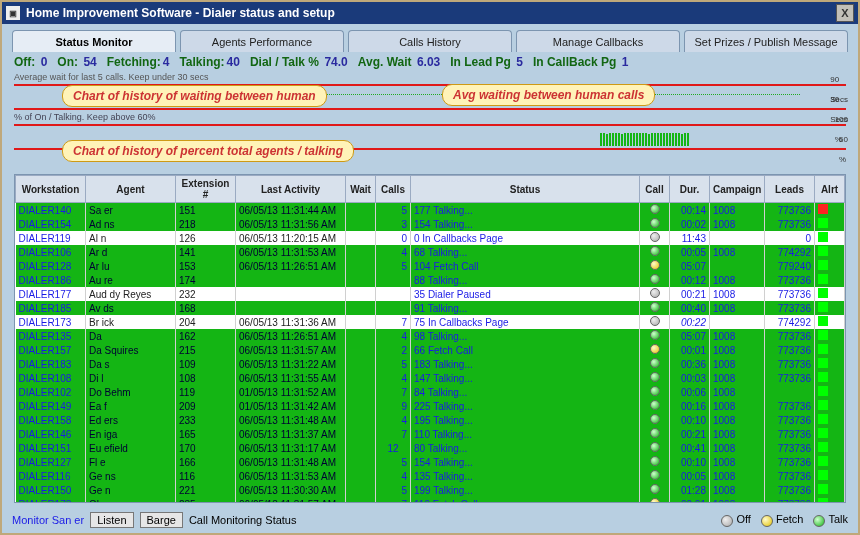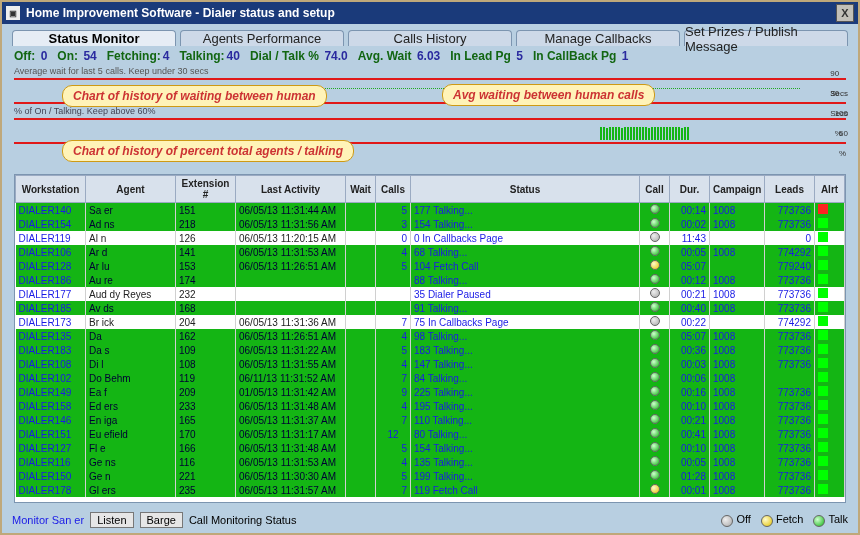--- a/index.html
+++ b/index.html
@@ -2,21 +2,21 @@
 <html><head>
 <meta charset="utf-8">
 <style>
   * { box-sizing: border-box; margin: 0; padding: 0; }
   body { font-family: Tahoma, Verdana, sans-serif; font-size: 11px; background: #fff; }
   .frame { width: 860px; height: 535px; border: 2px solid #bfa87a; background: #b8cfe1; position: relative; overflow: hidden; }
   .titlebar { height: 22px; background: linear-gradient(to bottom, #1a3a7a, #1a3a7a); display: flex; align-items: center; color: #fff; padding: 0 4px; font-size: 12px; font-weight: bold; }
   .titlebar .tb-icon { width: 14px; height: 14px; background: #eee; margin-right: 6px; display: inline-flex; align-items: center; justify-content: center; font-size: 8px; color: #333; }
   .titlebar .tb-close { margin-left: auto; width: 18px; height: 18px; background: #c2bfb8; border: 1px solid #555; color: #333; display: flex; align-items: center; justify-content: center; font-size: 11px; font-weight: bold; cursor: default; }
   .tabs-row { display: flex; padding: 6px 10px 0 10px; gap: 4px; }
-  .tab { flex: 1; height: 16px; background: #cdd9e8; border: 1px solid #7c95b0; border-bottom: none; border-radius: 4px 4px 0 0; display: flex; align-items: center; justify-content: center; font-size: 13px; color: #222; }
+  .tab { flex: 1; height: 22px; background: #cdd9e8; border: 1px solid #7c95b0; border-bottom: none; border-radius: 4px 4px 0 0; display: flex; align-items: center; justify-content: center; font-size: 11px; color: #222; }
   .tab.active { background: #e6edf5; color: #000; font-weight: bold; }
   .stats-row { display: flex; padding: 3px 12px 3px 12px; gap: 10px; font-weight: bold; font-size: 12px; }
   .stats-row .lbl { color: #344; }
   .stats-row .val { color: #2a2a9f; margin-left: 2px; }
   .stats-row .green { color: #126612; }
   .stats-row .item { white-space: nowrap; }
   .avgwait { padding: 0 12px; font-size: 9px; color: #555; position: relative; }
   .chart-area { margin: 2px 12px; height: 26px; position: relative; border-top: 2px solid #e01919; border-bottom: 2px solid #e01919; }
   .chart-area .rightlabels { position: absolute; right: -4px; top: -10px; font-size: 8px; color: #333; text-align: left; line-height: 20px; }
   .chart-area .rightlabels .b { position:absolute; right:2px; }
@@ -314,40 +314,54 @@
             </tr>
             <tr class="white">
               <td class="blue">DIALER173</td>
               <td>Br        ick</td>
               <td>204</td>
               <td>06/05/13 11:31:36 AM</td>
               <td></td>
               <td class="blue" style="text-align: right;">7</td>
               <td class="blue statuscell">75 In Callbacks Page</td>
               <td class="callicon"><span class="dot dot-grey"></span></td>
-              <td class="blue" style="text-align: right;">00:22</td>
+              <td class="blue" style="text-align: right; font-style: italic;">00:22</td>
               <td class="blue"></td>
               <td class="blue" style="text-align: right;">774292</td>
               <td class="alrt"><span class="sq sq-green"></span></td>
             </tr>
             <tr class="green">
               <td class="blue">DIALER135</td>
               <td>Da</td>
               <td>162</td>
               <td>06/05/13 11:26:51 AM</td>
               <td></td>
               <td class="blue" style="text-align: right;">4</td>
               <td class="blue statuscell">98 Talking...</td>
               <td class="callicon"><span class="dot dot-green"></span></td>
               <td class="blue" style="text-align: right;">05:07</td>
               <td class="blue">1008</td>
               <td class="blue" style="text-align: right;">773736</td>
               <td class="alrt"><span class="sq sq-green"></span></td>
             </tr>
             <tr class="green">
+              <td class="blue">DIALER157</td>
+              <td>Da      Squires</td>
+              <td>215</td>
+              <td>06/05/13 11:31:57 AM</td>
+              <td></td>
+              <td class="blue" style="text-align: right;">2</td>
+              <td class="blue statuscell">66 Fetch Call</td>
+              <td class="callicon"><span class="dot dot-yellow"></span></td>
+              <td class="blue" style="text-align: right;">00:01</td>
+              <td class="blue">1008</td>
+              <td class="blue" style="text-align: right;">773736</td>
+              <td class="alrt"><span class="sq sq-green"></span></td>
+            </tr>
+            <tr class="green">
               <td class="blue">DIALER183</td>
               <td>Da        s</td>
               <td>109</td>
               <td>06/05/13 11:31:22 AM</td>
               <td></td>
               <td class="blue" style="text-align: right;">5</td>
               <td class="blue statuscell">183 Talking...</td>
               <td class="callicon"><span class="dot dot-green"></span></td>
               <td class="blue" style="text-align: right;">00:36</td>
               <td class="blue">1008</td>
@@ -365,21 +379,21 @@
               <td class="callicon"><span class="dot dot-green"></span></td>
               <td class="blue" style="text-align: right;">00:03</td>
               <td class="blue">1008</td>
               <td class="blue" style="text-align: right;">773736</td>
               <td class="alrt"><span class="sq sq-green"></span></td>
             </tr>
             <tr class="green">
               <td class="blue">DIALER102</td>
               <td>Do        Behm</td>
               <td>119</td>
-              <td>06/11/13 11:31:52 AM</td>
+              <td>01/05/13 11:31:52 AM</td>
               <td></td>
               <td class="blue" style="text-align: right;">7</td>
               <td class="blue statuscell">84 Talking...</td>
               <td class="callicon"><span class="dot dot-green"></span></td>
               <td class="blue" style="text-align: right;">00:06</td>
               <td class="blue">1008</td>
               <td class="blue" style="text-align: right;"></td>
               <td class="alrt"><span class="sq sq-green"></span></td>
             </tr>
             <tr class="green">

